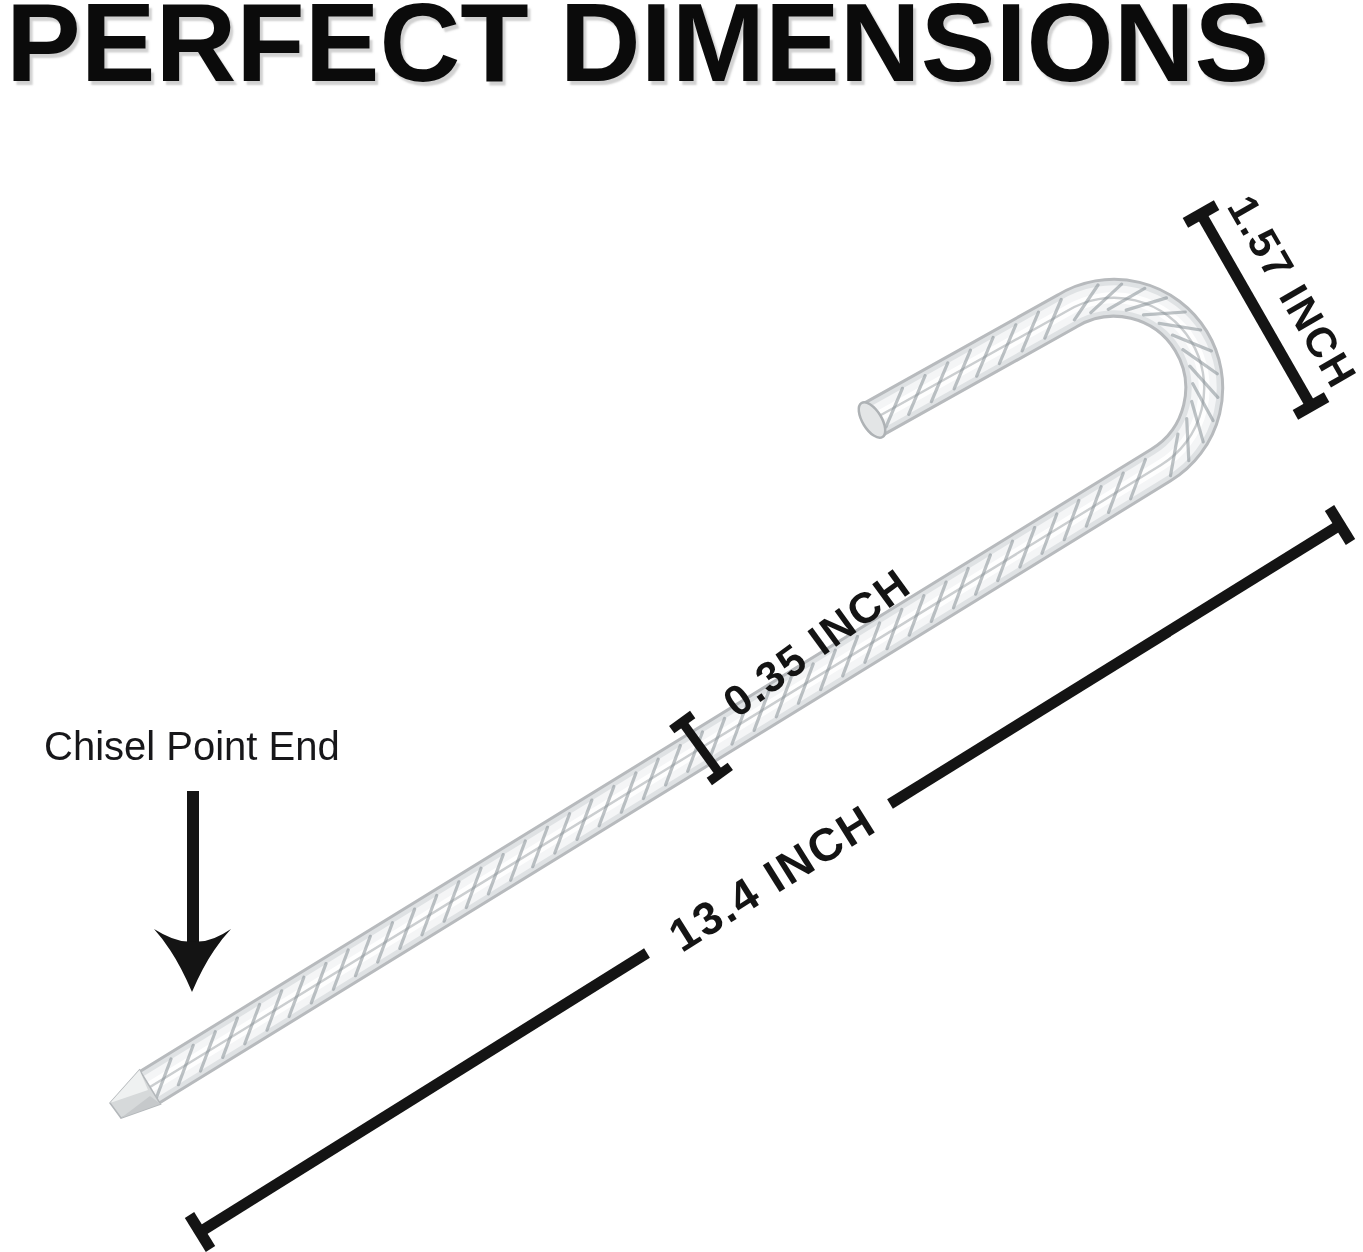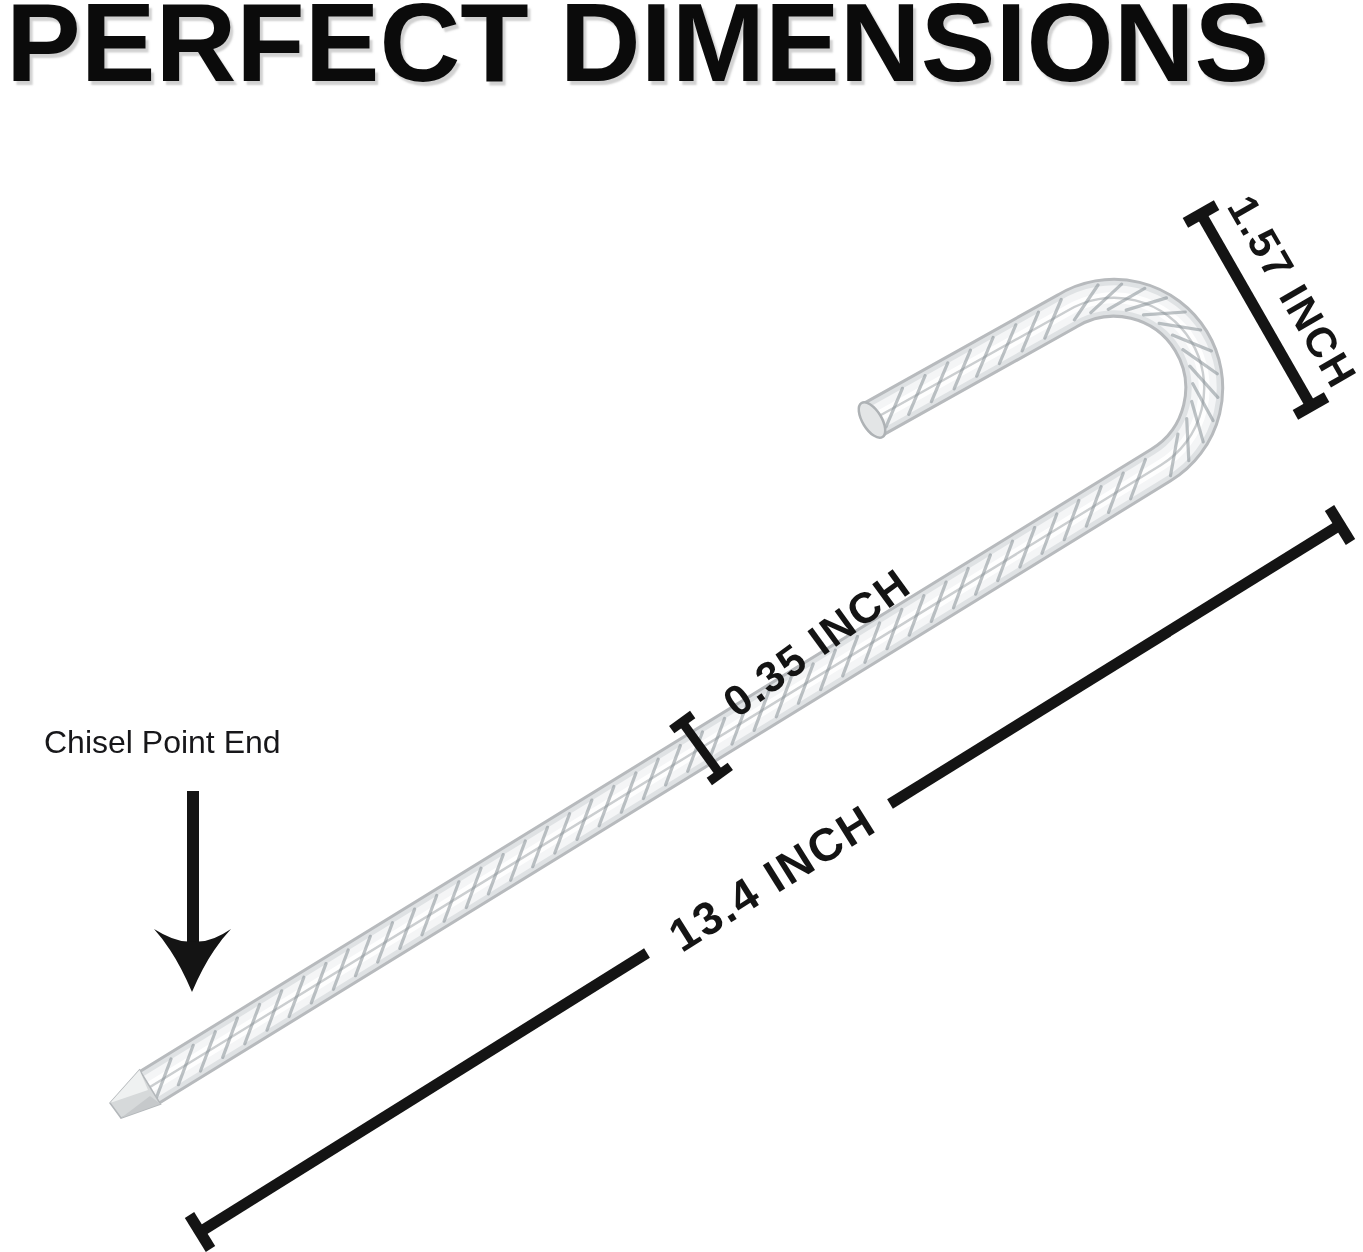--- a/index.html
+++ b/index.html
@@ -20,21 +20,21 @@
   #stake-svg{position:absolute;left:0;top:0;width:1363px;height:1252px}
 
   #title{
     left:6px;top:-16px;
     font-size:112px;font-weight:700;letter-spacing:0px;line-height:1.05;
     color:var(--title);white-space:nowrap;
     text-shadow:3px 4px 2px rgba(172,172,172,.55);
   }
   #chisel-label{
     left:44px;top:724px;
-    font-size:32px;color:#17171a;white-space:nowrap;
+    font-size:40px;color:#17171a;white-space:nowrap;
   }
   .dim-label{
     font-weight:700;color:var(--ink);white-space:nowrap;letter-spacing:2px;
   }
   #dim-diameter{
     left:743px;top:677px;font-size:43px;line-height:50px;
     transform-origin:0 100%;
     transform:rotate(-36deg);
   }
   #dim-length{

